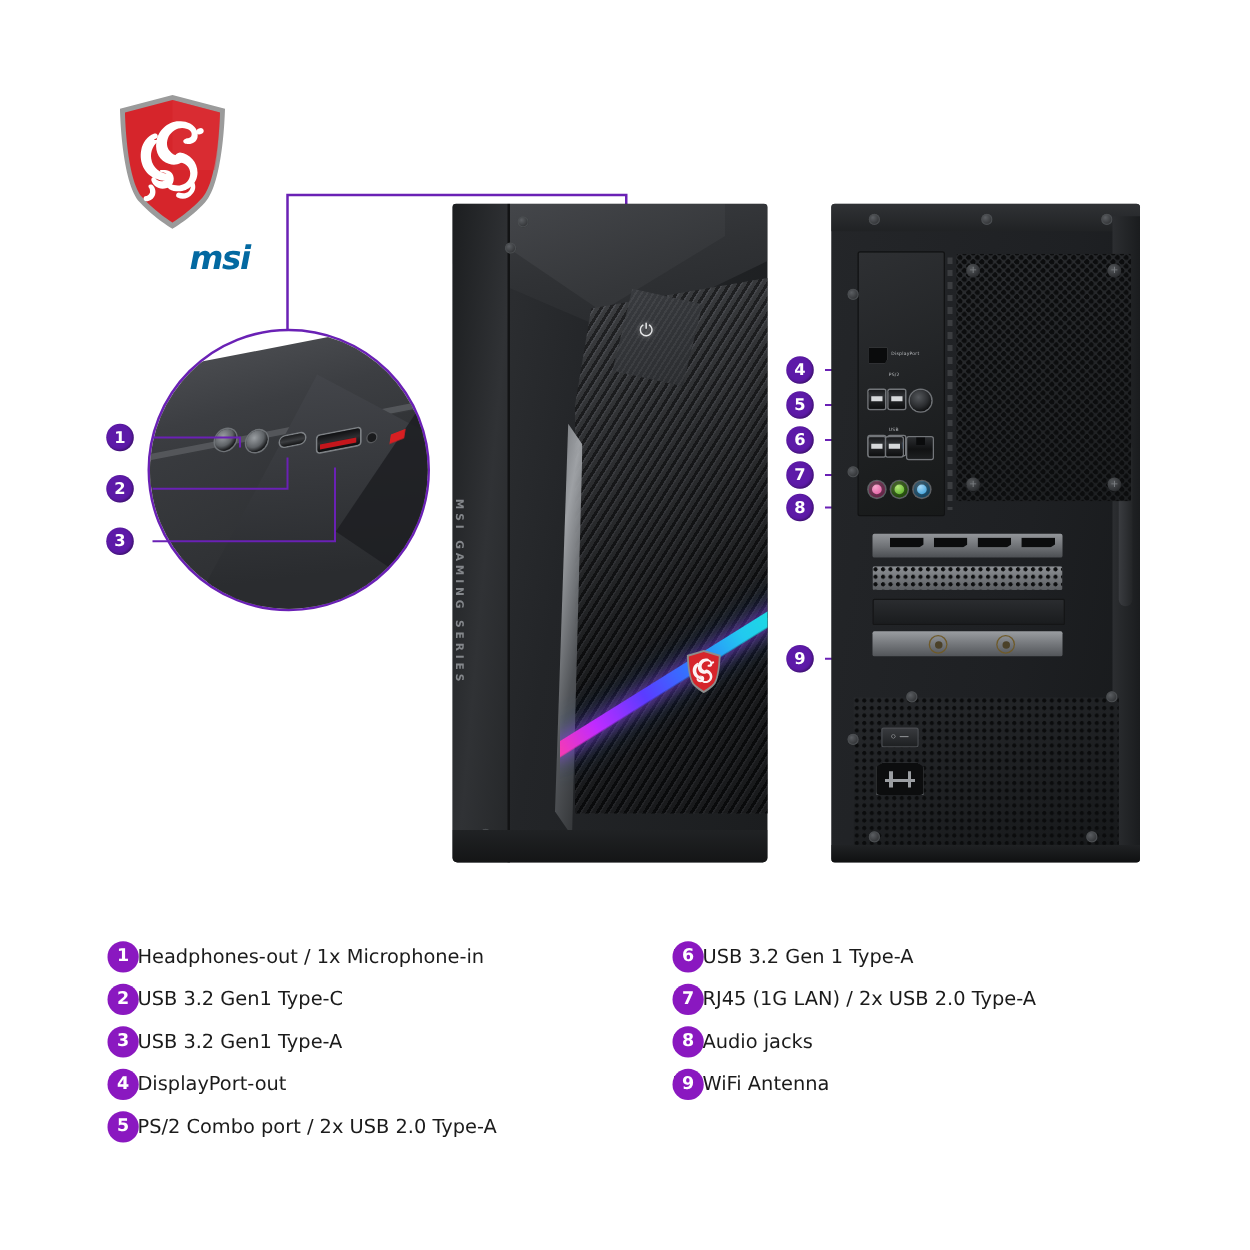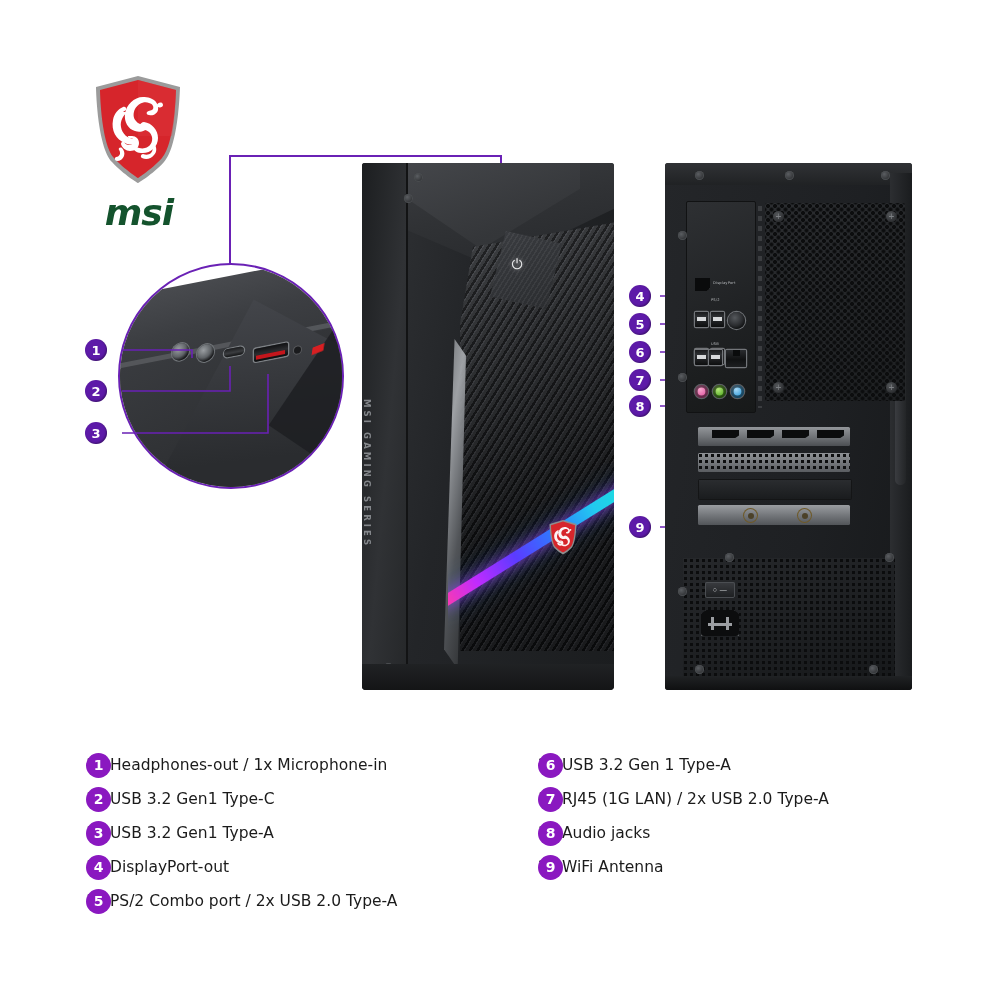--- a/index.html
+++ b/index.html
@@ -34,26 +34,26 @@
     left: 14px;
     top: 0;
     width: 92px;
     height: 112px;
   }
   #brand-logo .wordmark {
     position: absolute;
     left: 0;
     top: 118px;
     width: 122px;
-    text-align: center;
-    font-size: 36px;
+    text-align: right;
+    font-size: 26px;
     font-weight: 700;
     font-style: italic;
     letter-spacing: -1px;
-    color: #14532d;
+    color: #0369a1;
     font-family: "DejaVu Sans", sans-serif;
   }
 
   
   #front-io-magnifier {
     position: absolute;
     left: 118px;
     top: 263px;
     width: 222px;
     height: 222px;

